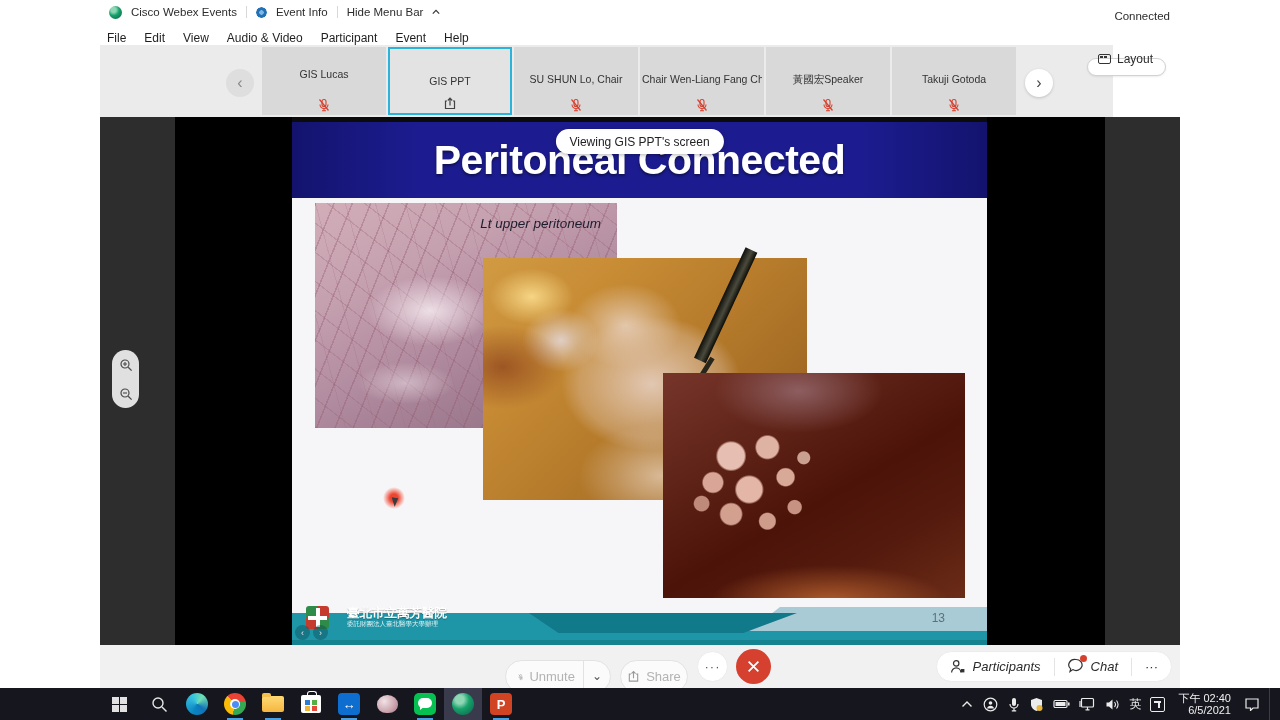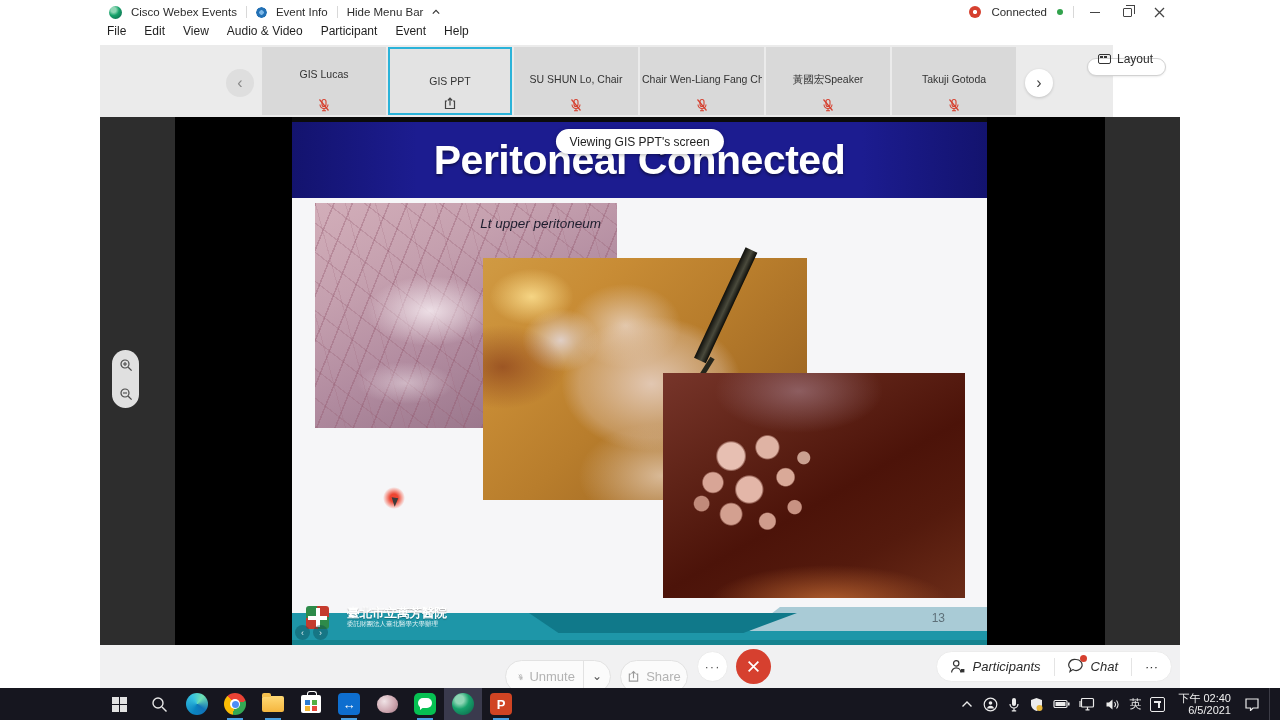--- a/index.html
+++ b/index.html
@@ -13,33 +13,33 @@
   
   #titlebar { position:absolute; left:0; top:0; width:1080px; height:24px; background:#fff;
               display:flex; align-items:center; font-size:11.5px; color:#2d2d2d; }
   #titlebar .lgrp { display:flex; align-items:center; gap:9px; padding-left:9px; }
   .vdiv { width:1px; height:12px; background:#d8d8d8; }
   .webex-ball { width:13px; height:13px; border-radius:50%;
       background: radial-gradient(circle at 35% 30%, #8fd6b5 0 20%, #17a26b 45%, #0b5e46 100%); }
   .info-ico { width:11px; height:11px; border-radius:50%;
       background: radial-gradient(circle, #7db8e8 0 2px, #2371b5 2.5px 5px, rgba(35,113,181,.25) 5.5px); }
   .chev-up-s { width:8px; height:8px; }
-  #titlebar .rgrp { position:absolute; right:0; top:0; height:24px; display:flex; align-items:center; gap:10px; padding-right:10px; }
+  #titlebar .rgrp { position:absolute; right:0; top:0; height:24px; display:flex; align-items:center; gap:10px; padding-right:10px;flex-direction:column; }
   .rec-dot { width:12px; height:12px; border-radius:50%;
       background: radial-gradient(circle, #fff 0 1.8px, #d6402f 2.4px 100%); }
   .green-dot { width:6px; height:6px; border-radius:50%; background:#31a24c; }
   .wc-btn { width:22px; height:18px; display:flex; align-items:center; justify-content:center; }
   .wc-min { width:10px; height:0; border-top:1.4px solid #444; }
   .wc-max { width:9px; height:9px; border:1.3px solid #444; border-radius:1px; position:relative; }
   .wc-max:before { content:""; position:absolute; left:2px; top:-4px; width:8px; height:8px;
       border:1.3px solid #444; border-left:none; border-bottom:none; }
 
   
   #menubar { position:absolute; left:0; top:24px; width:1080px; height:21px; background:#fff;
-             display:flex; align-items:flex-start; gap:18px; padding-left:7px; font-size:12px; color:#1f1f1f; }
+             display:flex; align-items:flex-end; gap:18px; padding-left:7px; font-size:12px; color:#1f1f1f; }
   .menu-item { cursor:default; }
 
   
   #filmstrip { position:absolute; left:0; top:45px; width:1080px; height:72px; background:#ebebeb; }
   #filmstrip .white-end { position:absolute; right:0; top:0; width:67px; height:72px; background:#fff; }
   .strip-arrow { position:absolute; top:24px; width:28px; height:28px; border-radius:50%;
       background:#dedede; color:#8a8a8a; font-size:16px; display:flex; align-items:center; justify-content:center; }
   .strip-arrow.right { background:#fff; box-shadow:0 1px 3px rgba(0,0,0,.18); color:#444; }
   .thumb { position:absolute; top:2px; width:124px; height:68px; background:#d9d9d9; }
   .thumb.selected { background:#e3e3e3; border:2px solid #2bb3d9; }

